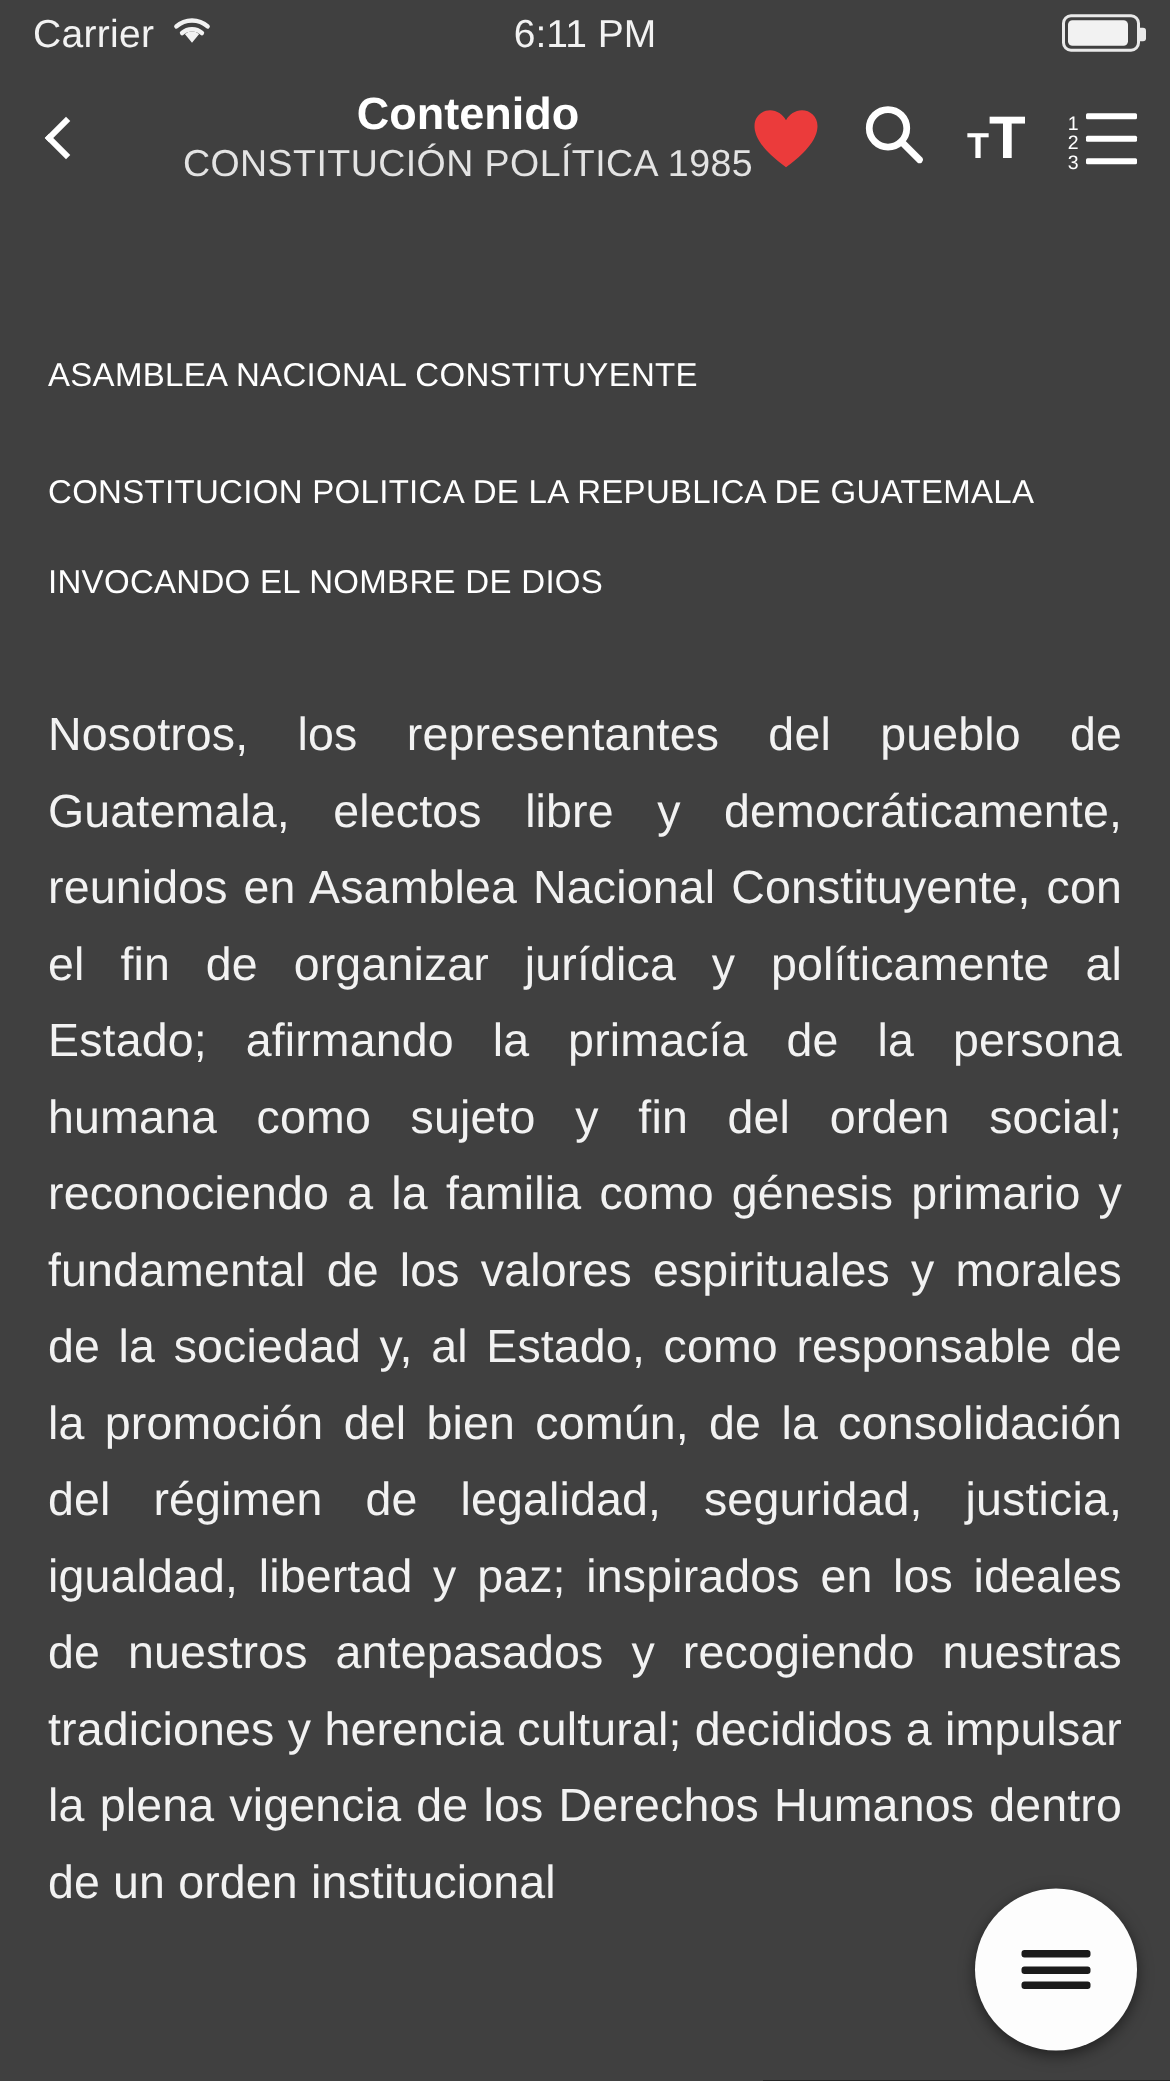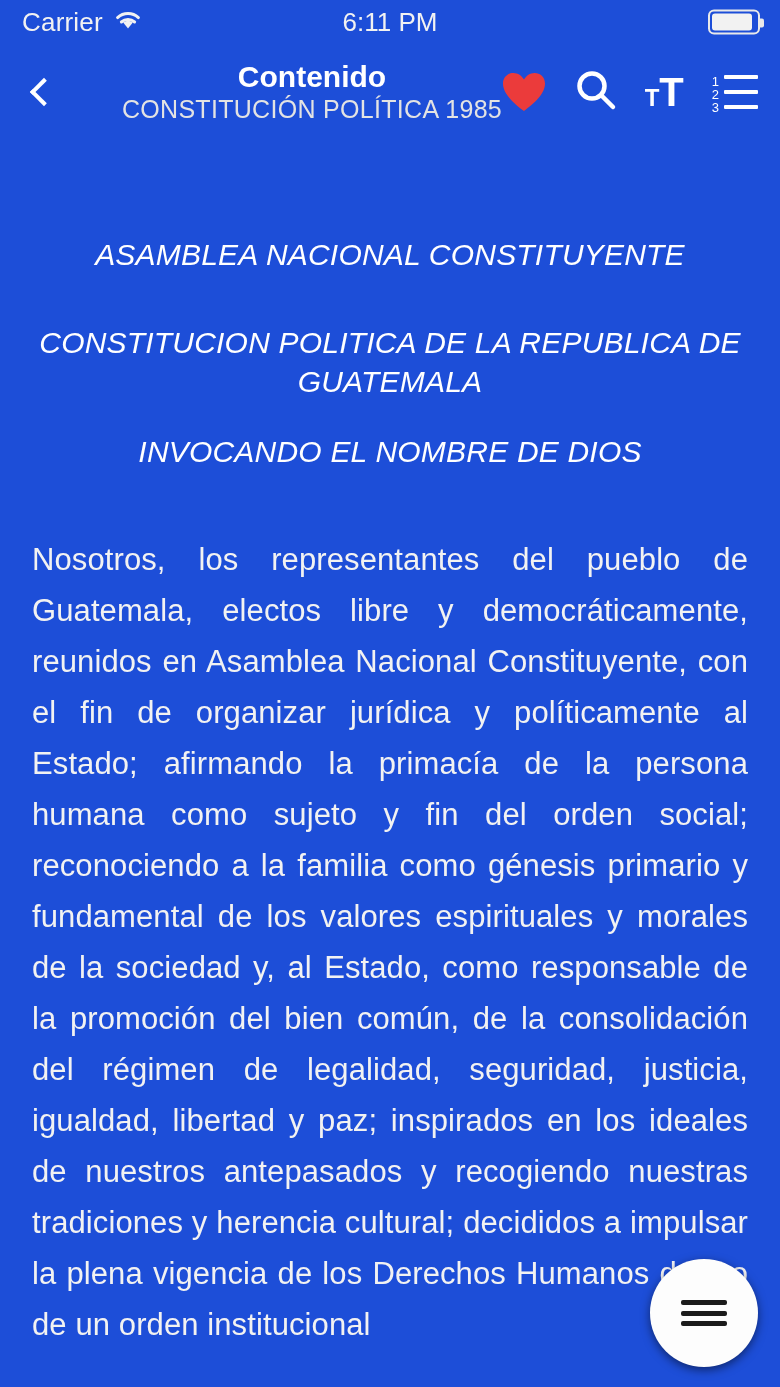--- a/index.html
+++ b/index.html
@@ -7,21 +7,21 @@
     width: 780px;
     height: 1387px;
     background: #121212;
     font-family: "Liberation Sans", sans-serif;
     overflow: hidden;
   }
   .screen {
     position: relative;
     width: 780px;
     height: 1387px;
-    background: #1d4ed8;
+    background: #404040;
     color: #ffffff;
   }
 
   
   .status-bar {
     height: 44px;
     display: flex;
     align-items: center;
     padding: 0 22px;
     position: relative;
@@ -176,27 +176,25 @@
     height: 4px;
     background: #ffffff;
     border-radius: 1px;
   }
 
   
   .content {
     padding: 96px 32px 0 32px;
   }
   .doc-heading {
-    text-align: center;
-    font-size: 30px;
+    font-size: 22px;
     line-height: 1.28;
     color: #ffffff;
     margin-bottom: 50px;
     letter-spacing: 0.2px;
-    font-style: italic;
   }
   .doc-heading.h2 { margin-bottom: 21px; }
   .doc-heading.h3 { margin-bottom: 62px; margin-top: 32px; }
   .doc-paragraph {
     font-size: 31px;
     line-height: 51px;
     text-align: justify;
     color: #f2f2f2;
     letter-spacing: 0.1px;
   }

